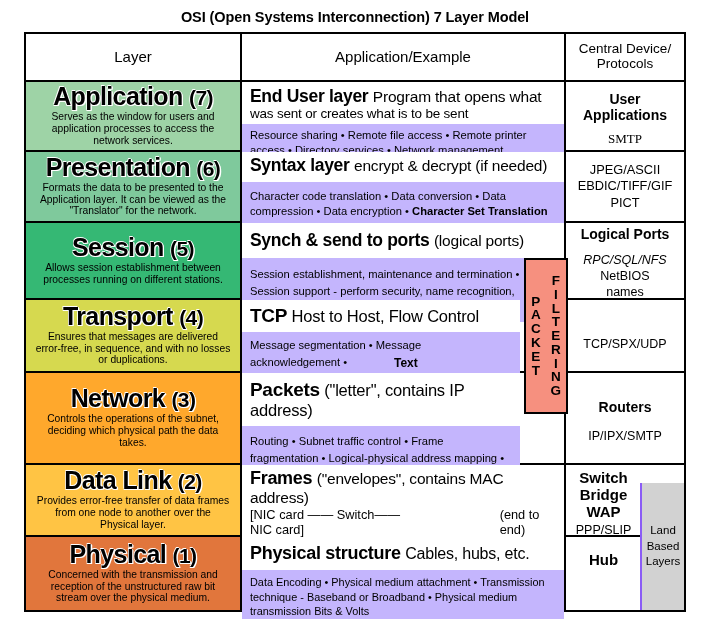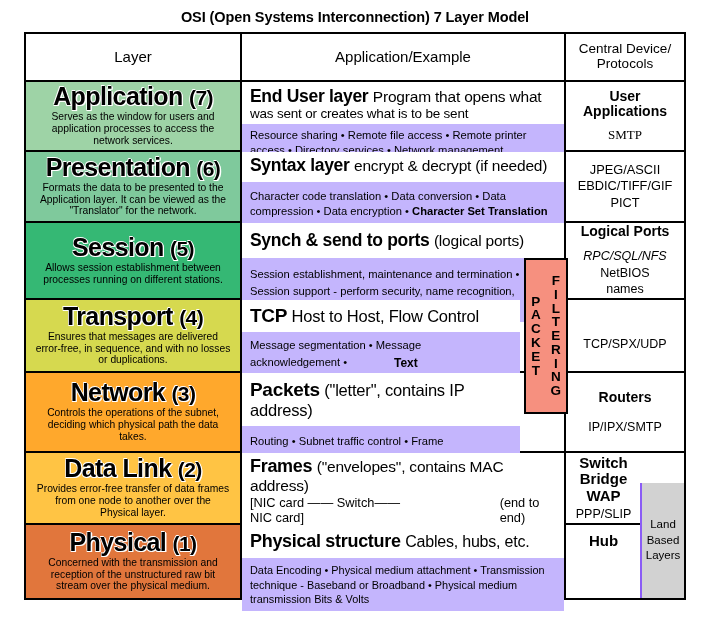--- a/index.html
+++ b/index.html
@@ -115,21 +115,21 @@
     letter-spacing:0px;
   }
   .vword span{display:block;}
 
   
   .dev-cell{
     height:100%;box-sizing:border-box;
     display:flex;flex-direction:column;align-items:center;justify-content:center;
     text-align:center;padding:2px 3px;
   }
-  .dev-title{font-weight:bold;font-size:14px;line-height:1.1;}
+  .dev-title{font-weight:bold;font-size:14px;line-height:1.1;margin-top:7px;}
   .dev-proto{font-size:12.5px;line-height:1.15;margin-top:9px;}
   .dev-serif{font-family:"Liberation Serif", serif;font-size:13px;}
 
   
   #land-col{
     position:absolute;
     right:0px;
     top:449px;
     width:44px;
     bottom:0px;
@@ -276,21 +276,21 @@
         </div>
       </div>
     </div>
     <div class="col-dev">
       <div class="dev-cell">
         <div class="dev-proto" style="margin-top:18px">TCP/SPX/UDP</div>
       </div>
     </div>
   </div>
 
-  <div class="row rowline row-network" style="height:80px">
+  <div class="row rowline row-network" style="height:92px">
     <div class="col-layer" style="background:#ffa82c">
       <div class="layer-cell">
         <div class="layer-title">
           <span>Network</span>
           <span class="num">(3)</span>
         </div>
         <div class="layer-desc">Controls the operations of the subnet, deciding which physical path the data takes.</div>
       </div>
     </div>
     <div class="col-app">

